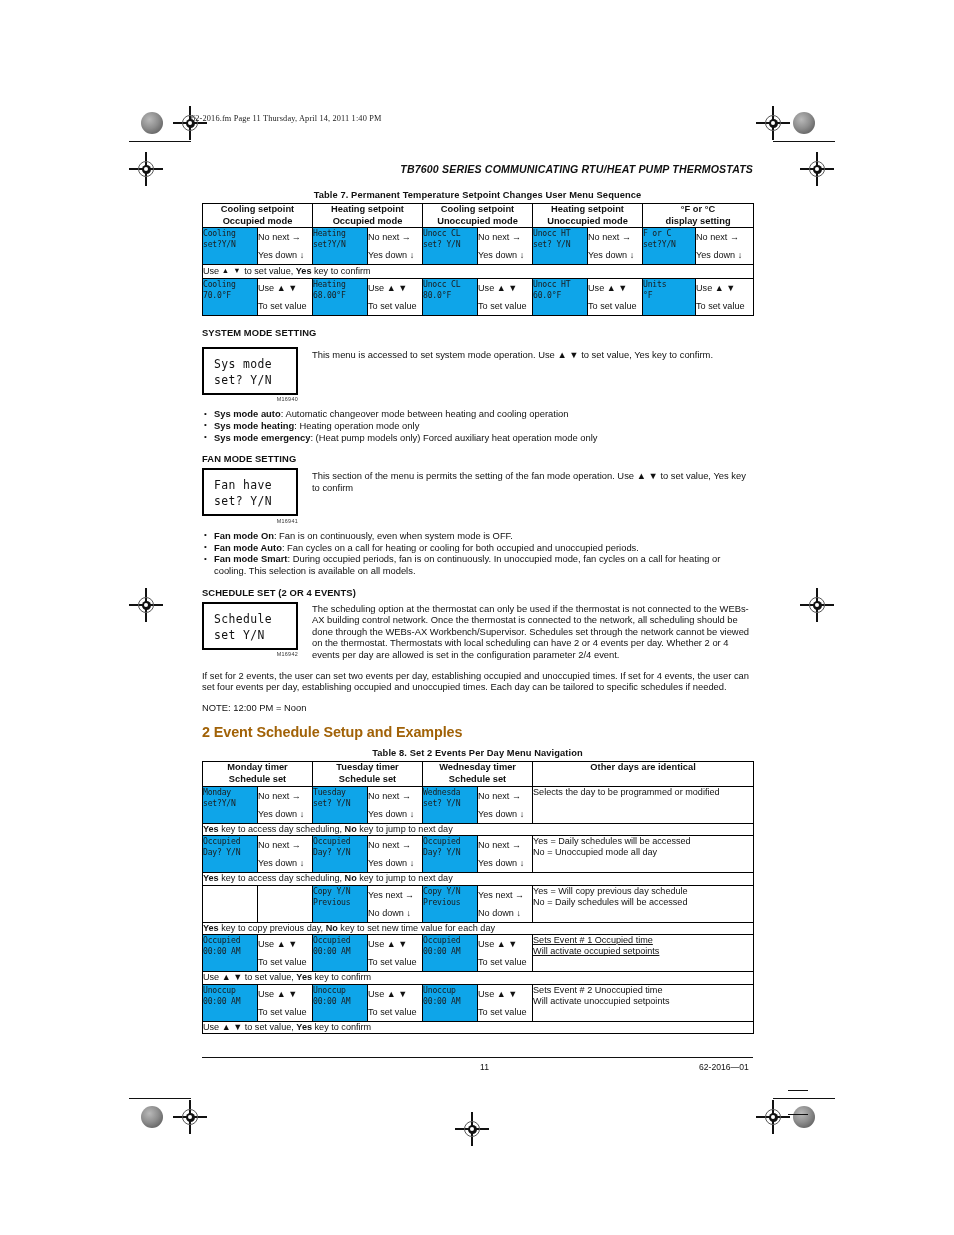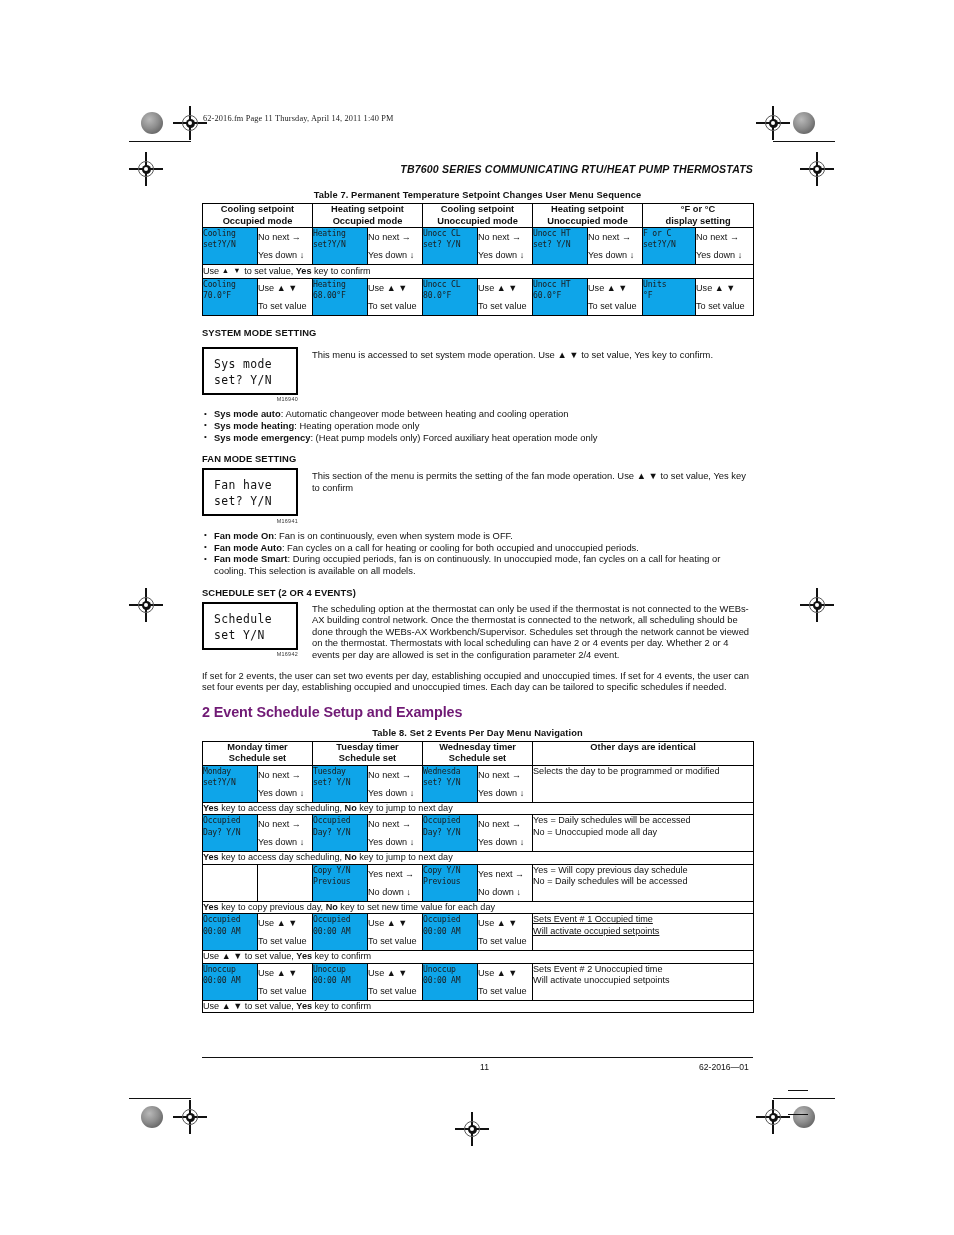--- a/index.html
+++ b/index.html
@@ -15,21 +15,21 @@
       background:#111;border-radius:50%;}
   .regmark .ring3{position:absolute;left:15px;top:15px;width:4px;height:4px;
       background:#fff;border-radius:50%;}
   .regmark .vb{position:absolute;left:16.4px;top:0;width:1.2px;height:34px;background:#111;}
   .regmark .hb{position:absolute;top:16.4px;left:0;height:1.2px;width:34px;background:#111;}
   .halftone{position:absolute;width:22px;height:22px;border-radius:50%;
       background:radial-gradient(circle at 38% 34%, #b9b9b9 0%, #8e8e8e 45%, #6d6d6d 72%, #555 100%);}
   .trim{position:absolute;background:#111;}
 
   
-  .fm-stamp{position:absolute;left:203px;top:114px;font-family:"Liberation Serif",serif;
+  .fm-stamp{position:absolute;left:191px;top:114px;font-family:"Liberation Serif",serif;
       font-size:8.3px;letter-spacing:.15px;color:#1b1b1b;white-space:nowrap;}
   .run-head{position:absolute;right:201px;top:163px;font-size:10.6px;font-weight:bold;
       font-style:italic;letter-spacing:.15px;color:#111;white-space:nowrap;}
   .foot-rule{position:absolute;left:202px;top:1057px;width:551px;height:1.3px;background:#111;}
   .foot-page{position:absolute;left:480px;top:1062px;font-size:8.6px;color:#111;}
   .foot-doc{position:absolute;left:699px;top:1062px;font-size:8.6px;color:#111;white-space:nowrap;}
 
   
   .col{position:absolute;left:202px;top:190px;width:551px;}
 
@@ -47,21 +47,21 @@
       padding:1.5px 2px 2px 3px;color:#1c1c1c;white-space:nowrap;}
   .act{font-size:9.1px;line-height:18px;padding:1.5px 2px 2px 3px;color:#111;
       white-space:nowrap;}
   .desc{font-size:9.1px;line-height:11.4px;padding:1.5px 3px 2px 4px;color:#111;}
   .note-row td{font-size:9.1px;line-height:11.5px;padding:1.5px 2px 2.5px 4px;color:#111;}
   .note-row b{font-weight:bold;}
   .arrowkeys{font-size:7.4px;letter-spacing:1.1px;vertical-align:1px;}
 
   
   h3.sec{font-size:9.4px;font-weight:bold;letter-spacing:.1px;margin:0;color:#111;}
-  h2.big{font-size:14.4px;font-weight:bold;letter-spacing:-.1px;margin:0;color:#701a75;}
+  h2.big{font-size:14.4px;font-weight:bold;letter-spacing:-.1px;margin:0;color:#a16207;}
   p.body{font-size:9.4px;line-height:11.6px;margin:0;color:#111;text-align:left;}
 
   
   .lcdbox{border:2.1px solid #000;background:#fff;box-sizing:border-box;
       width:96px;height:48px;padding:7px 0 0 10px;}
   .lcdbox div{font-family:"DejaVu Sans Mono",monospace;font-size:11.4px;
       line-height:16px;letter-spacing:.4px;color:#111;}
   .fignum{font-size:5.4px;color:#333;text-align:right;width:96px;
       margin-top:1.5px;letter-spacing:.3px;}
 
@@ -251,20 +251,21 @@
     <div class="lcdwrap">
       <div class="lcdbox">
         <div>Schedule</div>
         <div>set Y/N</div>
       </div>
       <div class="fignum">M16942</div>
     </div>
     <p class="body" style="margin-top:1px;">The scheduling option at the thermostat can only be used if the thermostat is not connected to the WEBs-AX building control network. Once the thermostat is connected to the network, all scheduling should be done through the WEBs-AX Workbench/Supervisor. Schedules set through the network cannot be viewed on the thermostat. Thermostats with local scheduling can have 2 or 4 events per day. Whether 2 or 4 events per day are allowed is set in the configuration parameter 2/4 event.</p>
   </div>
   <p class="body" style="margin-top:9px;">If set for 2 events, the user can set two events per day, establishing occupied and unoccupied times. If set for 4 events, the user can set four events per day, establishing occupied and unoccupied times. Each day can be tailored to specific schedules if needed.</p>
+  <p class="body" style="margin-top:9px;">NOTE:   12:00 PM = Noon</p>
 
   <h2 class="big" style="margin-top:11px;">2 Event Schedule Setup and Examples</h2>
 
   <div class="tbl-cap" style="margin-top:8px;">Table 8. Set 2 Events Per Day Menu Navigation</div>
   <table class="doc">
     <colgroup>
         <col style="width:55px">
         <col style="width:55px">
         <col style="width:55px">
         <col style="width:55px">

